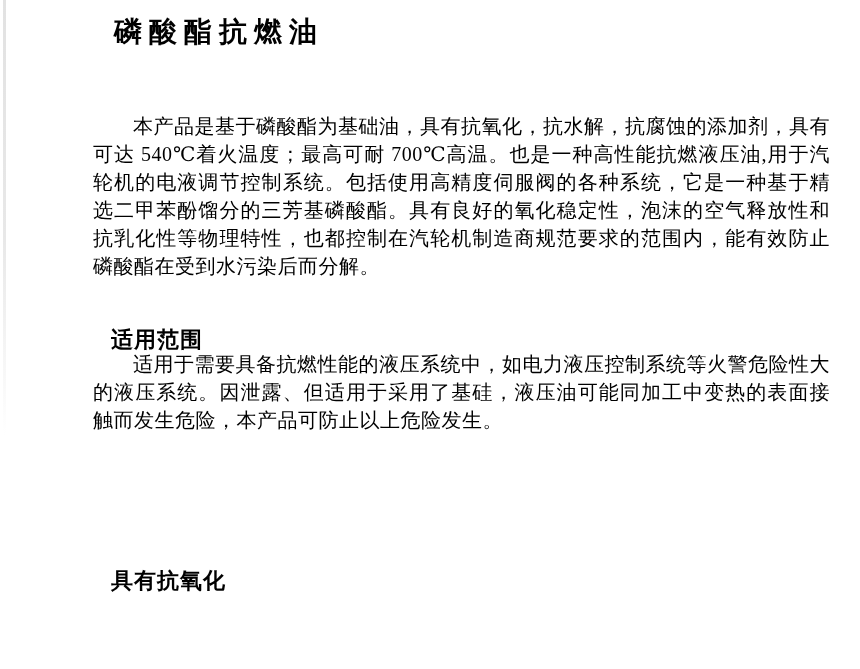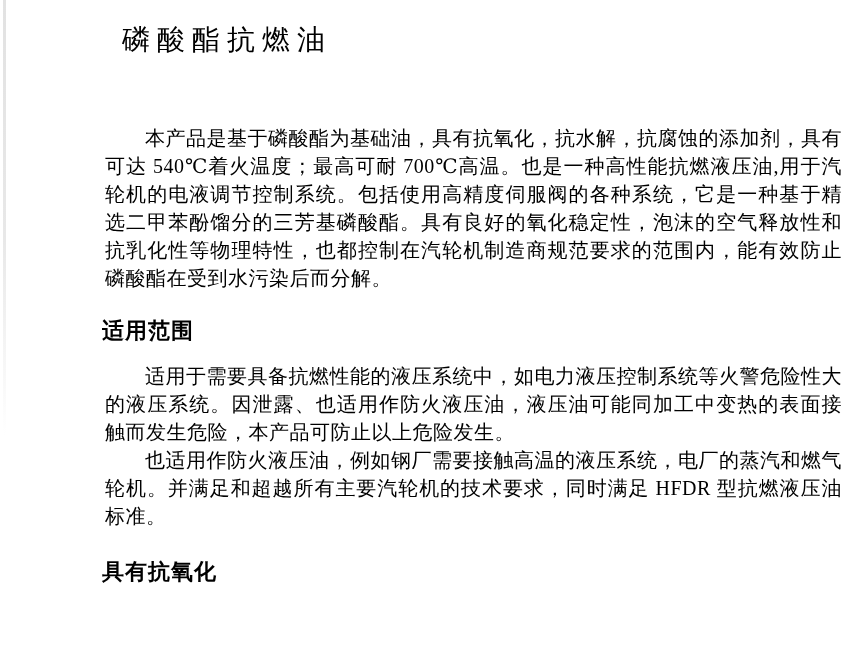--- a/index.html
+++ b/index.html
@@ -22,46 +22,46 @@
     left: 3px;
     top: 0;
     width: 3px;
     height: 435px;
     background: linear-gradient(to bottom, #e2e2e2 0%, #e8e8e8 55%, rgba(235,235,235,0) 100%);
   }
   .doc-title {
     position: absolute;
     left: 110px;
     top: 10px;
-    margin: 12px;
+    margin: 4px;
     font-size: 28px;
     line-height: 36px;
-    font-weight: normal;
+    font-weight: bold;
     letter-spacing: 7px;
     white-space: nowrap;
   }
   .body-para {
     position: absolute;
     left: 93px;
     width: 737px;
-    margin: 12px;
+    margin: 0;
     font-size: 20px;
     line-height: 28px;
     text-align: justify;
     text-indent: 2em;
     letter-spacing: 0.5px;
   }
   .para-intro  { top: 112px; }
   .para-scope1 { top: 350px; }
   .para-scope2 { top: 434px; }
   .para-notes1 { top: 582px; }
   .section-heading {
     position: absolute;
     left: 94px;
-    margin: 8px;
+    margin: 17px;
     font-family: "Liberation Sans", "DejaVu Sans", sans-serif;
     font-size: 22px;
     line-height: 26px;
     font-weight: bold;
     letter-spacing: 1px;
     white-space: nowrap;
   }
   .heading-scope { top: 310px; }
   .heading-notes { top: 551px; }
 </style>
@@ -71,20 +71,19 @@
 <div class="page">
 
   <div class="page-edge"></div>
 
   <h1 class="doc-title">磷酸酯抗燃油</h1>
 
   <p class="body-para para-intro">本产品是基于磷酸酯为基础油，具有抗氧化，抗水解，抗腐蚀的添加剂，具有可达 540℃着火温度；最高可耐 700℃高温。也是一种高性能抗燃液压油,用于汽轮机的电液调节控制系统。包括使用高精度伺服阀的各种系统，它是一种基于精选二甲苯酚馏分的三芳基磷酸酯。具有良好的氧化稳定性，泡沫的空气释放性和抗乳化性等物理特性，也都控制在汽轮机制造商规范要求的范围内，能有效防止磷酸酯在受到水污染后而分解。</p>
 
   <h2 class="section-heading heading-scope">适用范围</h2>
 
-  <p class="body-para para-scope1">适用于需要具备抗燃性能的液压系统中，如电力液压控制系统等火警危险性大的液压系统。因泄露、也适用作防火液压油，液压油可能同加工中变热的表面接触而发生危险，本产品可防止以上危险发生。</p>
+  <p class="body-para para-scope1">适用于需要具备抗燃性能的液压系统中，如电力液压控制系统等火警危险性大的液压系统。因泄露、但适用于采用了基硅，液压油可能同加工中变热的表面接触而发生危险，本产品可防止以上危险发生。</p>
 
-  <p class="body-para para-scope2">也适用作防火液压油，例如钢厂需要接触高温的液压系统，电厂的蒸汽和燃气轮机。并满足和超越所有主要汽轮机的技术要求，同时满足 HFDR 型抗燃液压油 标准。</p>
 
   <h2 class="section-heading heading-notes">具有抗氧化</h2>
 
 
 </div>
 
 </body></html>

